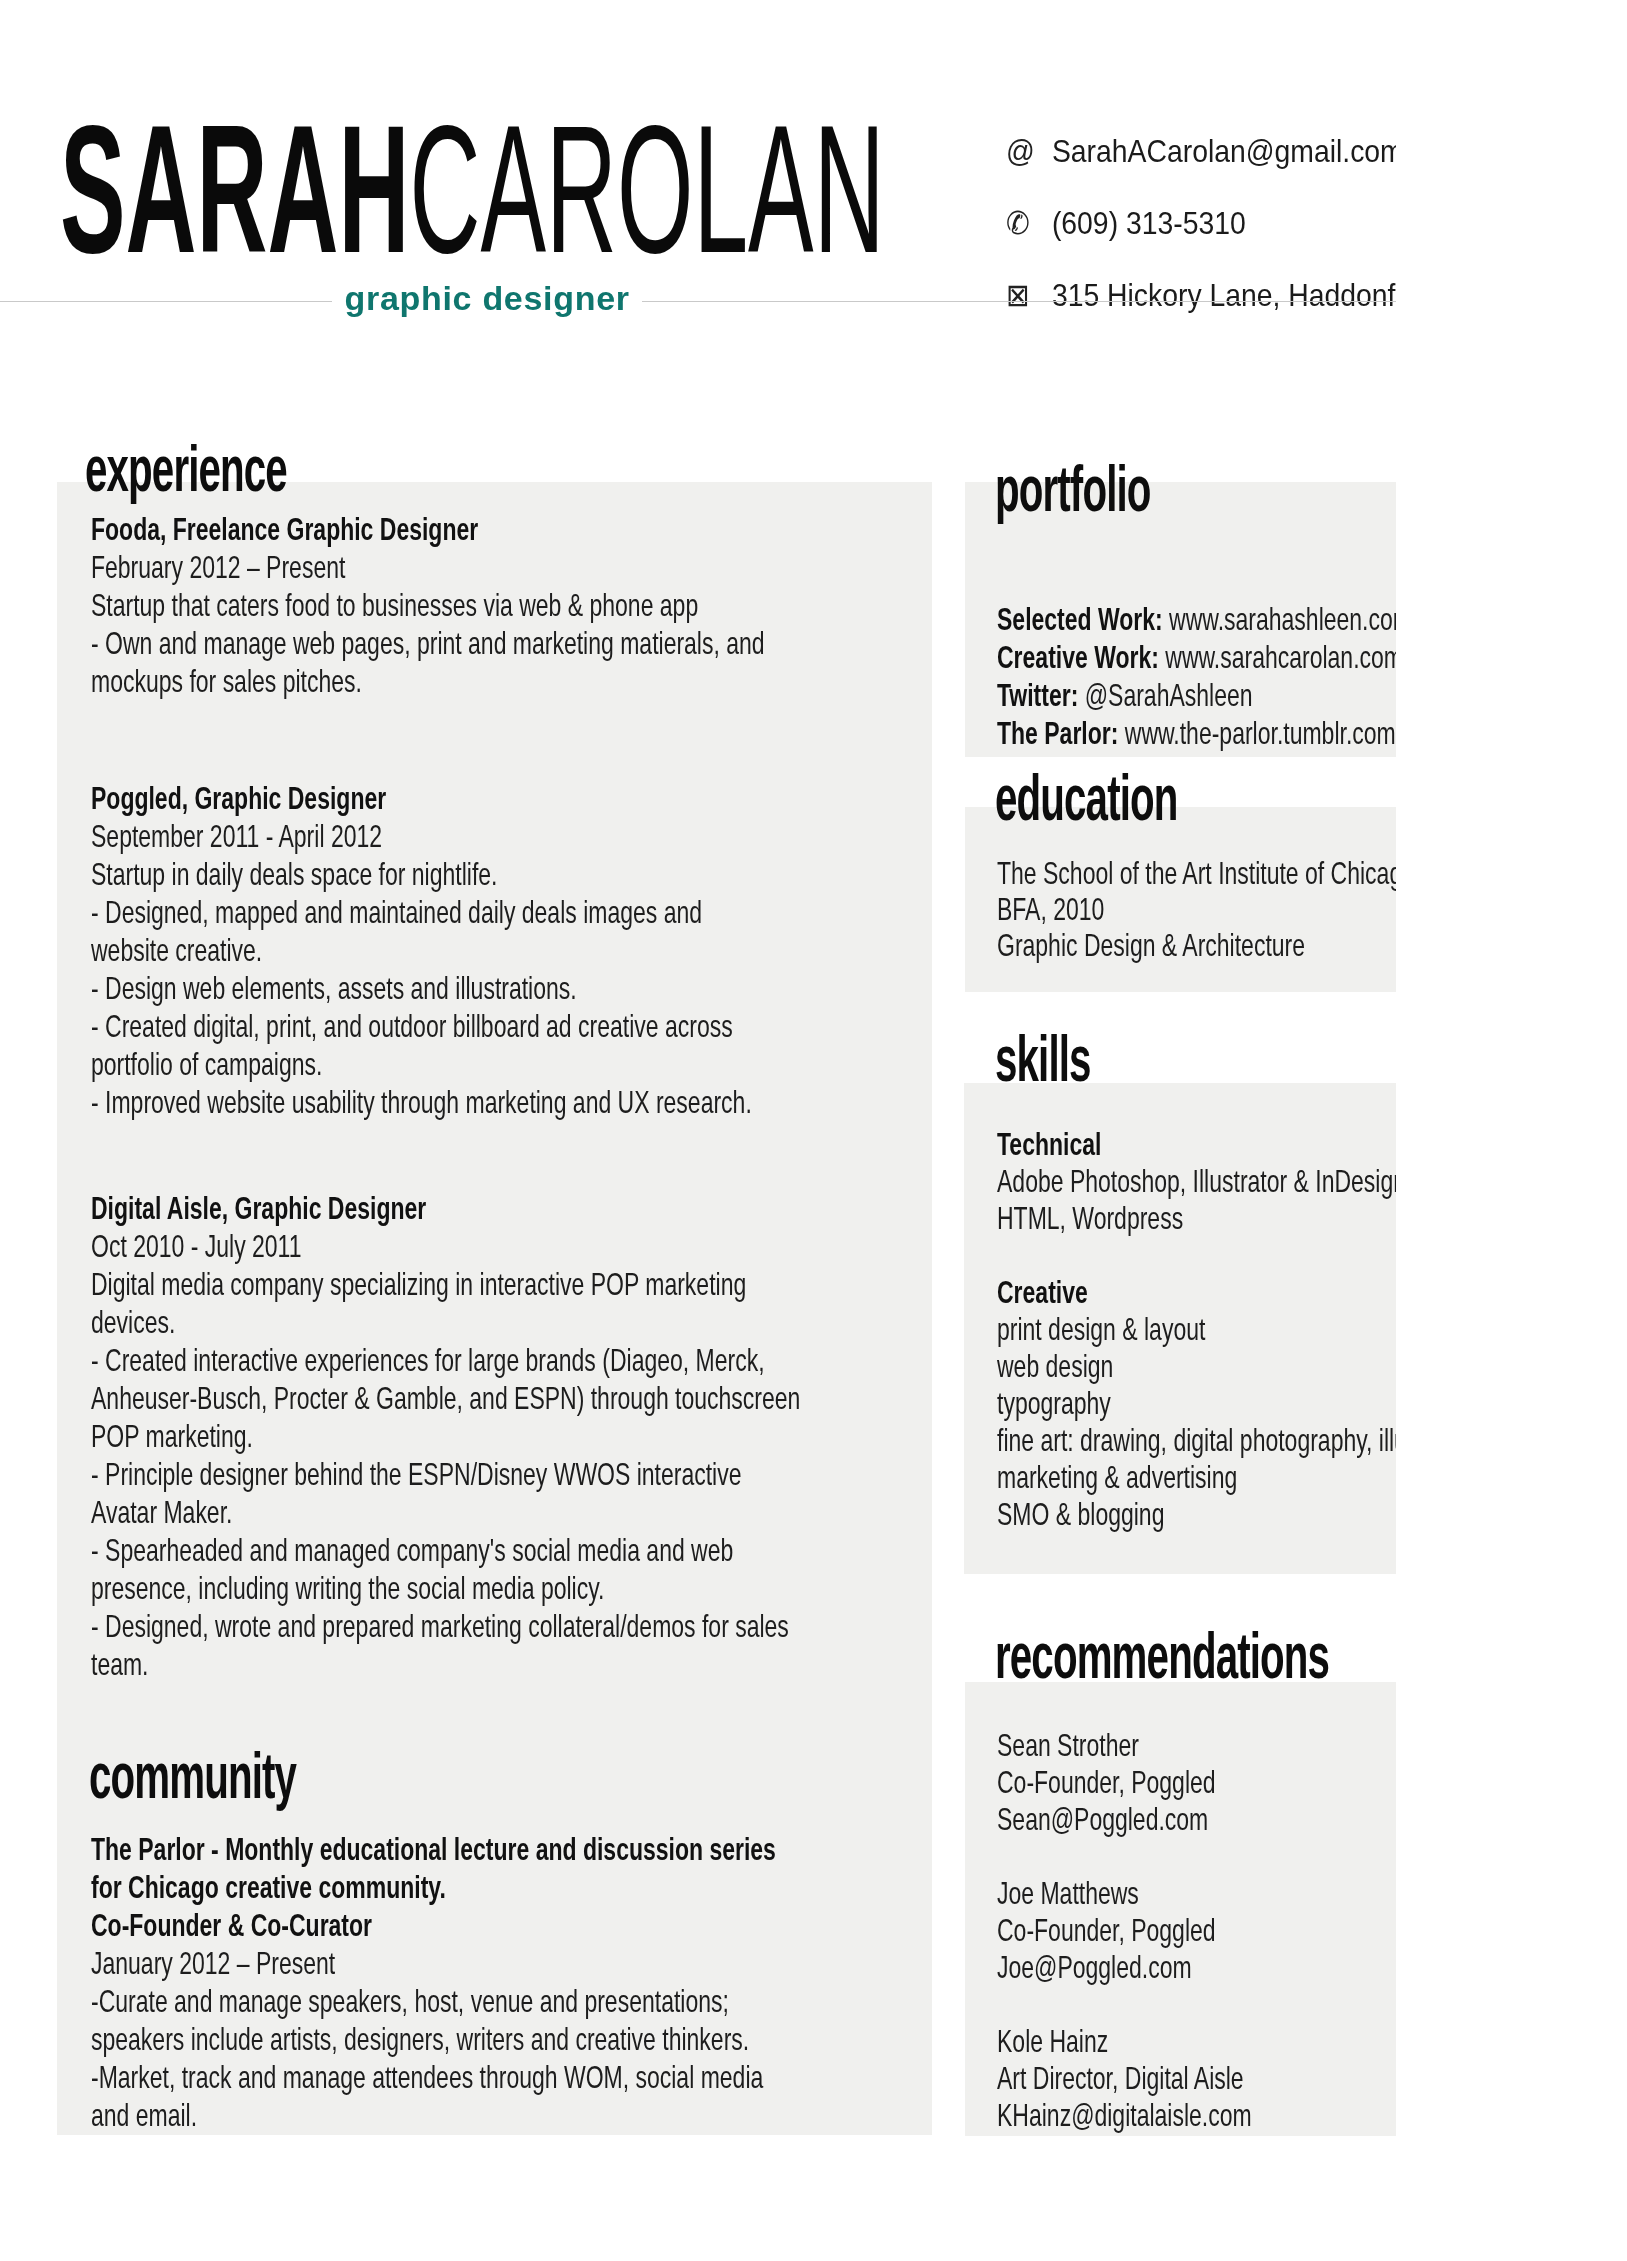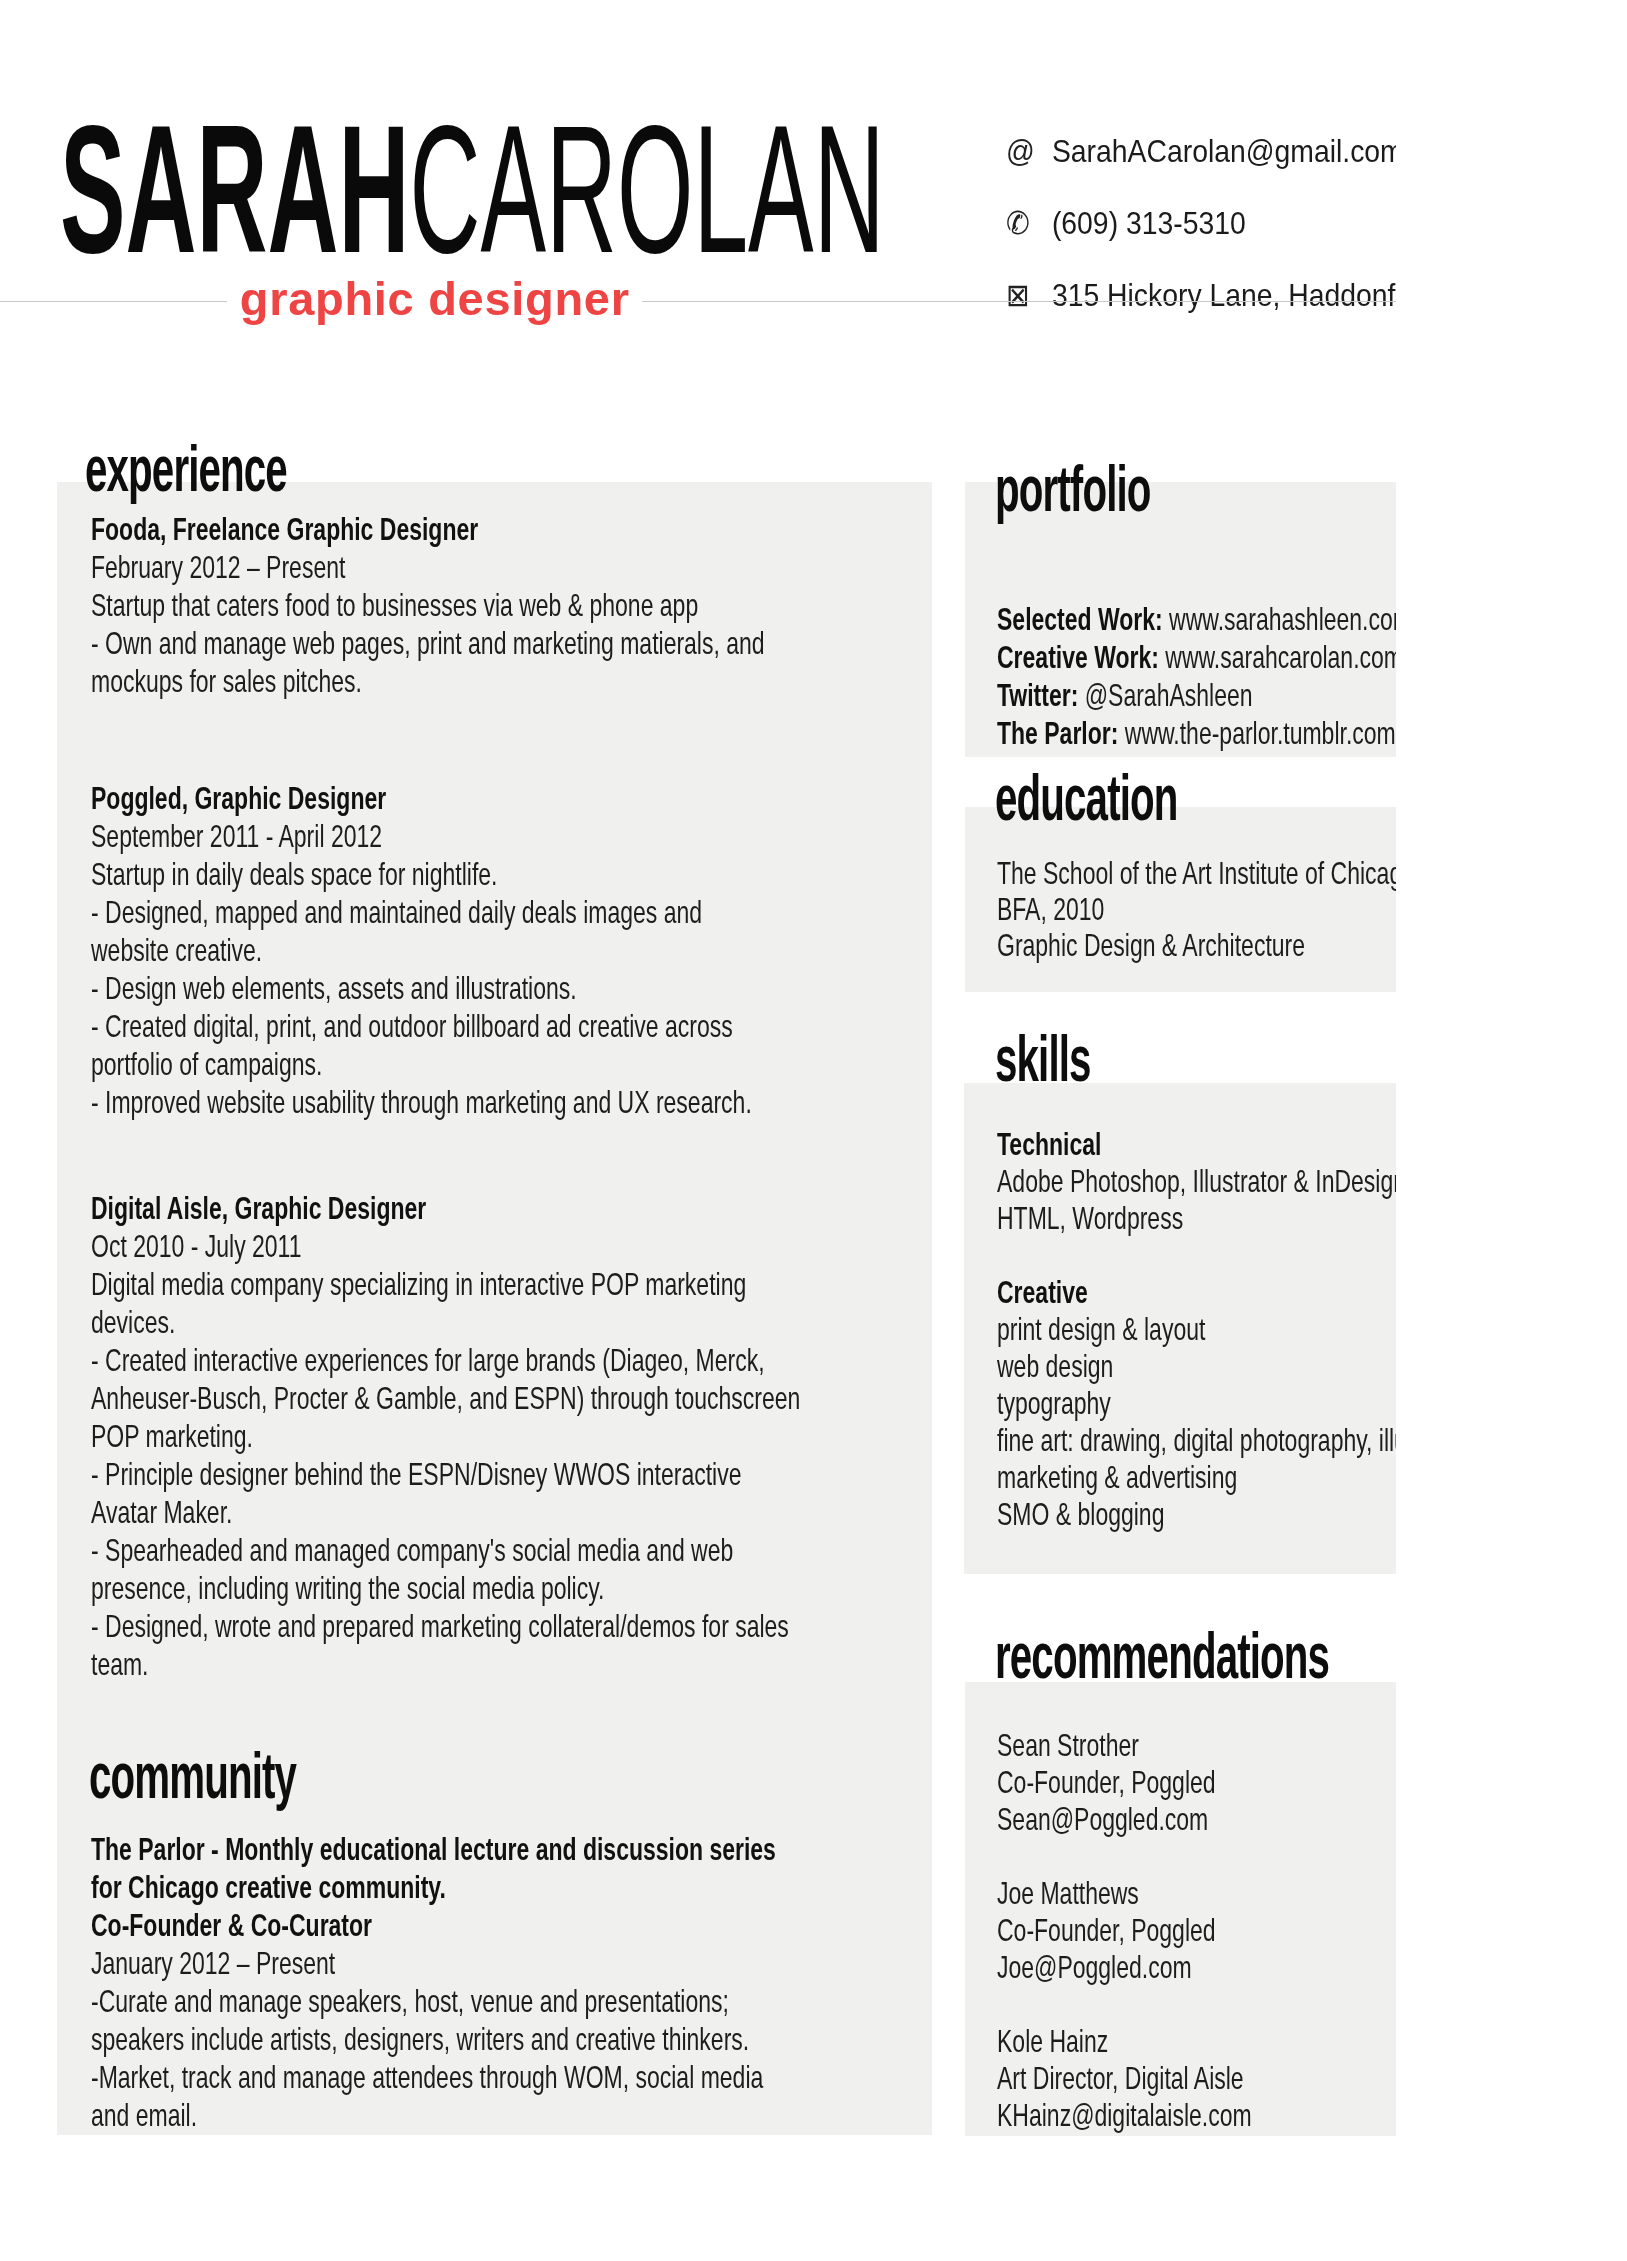--- a/index.html
+++ b/index.html
@@ -5,21 +5,21 @@
   html,body{margin:0;padding:0;background:#ffffff;}
   .page{position:relative;width:1396px;height:2261px;background:#ffffff;overflow:hidden;
         font-family:"Liberation Sans","DejaVu Sans",sans-serif;color:#1b1b1b;}
   
   .logo{position:absolute;left:60px;top:99px;font-size:181px;line-height:181px;white-space:nowrap;
         transform:scaleX(0.543);transform-origin:0 0;color:#0a0a0a;}
   .logo .bold{font-weight:700;}
   .logo .thin{font-weight:100;}
   .rule{position:absolute;left:0;top:301px;width:1627px;height:1.4px;background:#c9c9c9;z-index:1;}
   .tagline{position:absolute;right:754px;top:272px;z-index:2;background:#ffffff;padding:0 12.3px;
-           font-size:47px;line-height:53px;font-weight:700;letter-spacing:0.7px;color:#ef4444;white-space:nowrap;}
+           font-size:34px;line-height:53px;font-weight:700;letter-spacing:0.7px;color:#0f766e;white-space:nowrap;}
   .contact{position:absolute;left:1006px;display:flex;align-items:flex-start;
            font-size:31.5px;line-height:38px;transform:scaleX(0.9);transform-origin:0 0;white-space:nowrap;}
   .contact .ic{display:inline-block;width:51px;color:#222;}
   .c1{top:132px}.c2{top:204px}.c3{top:276px}
   
   .h1{position:absolute;font-size:65px;line-height:65px;font-weight:700;letter-spacing:-1.4px;
       transform:scaleX(0.62);transform-origin:0 0;white-space:nowrap;color:#0d0d0d;z-index:3;}
   
   .graybox{position:absolute;background:#f0f0ee;z-index:0;}
   .bx-exp{left:57px;top:482px;width:875px;height:1653px;}

